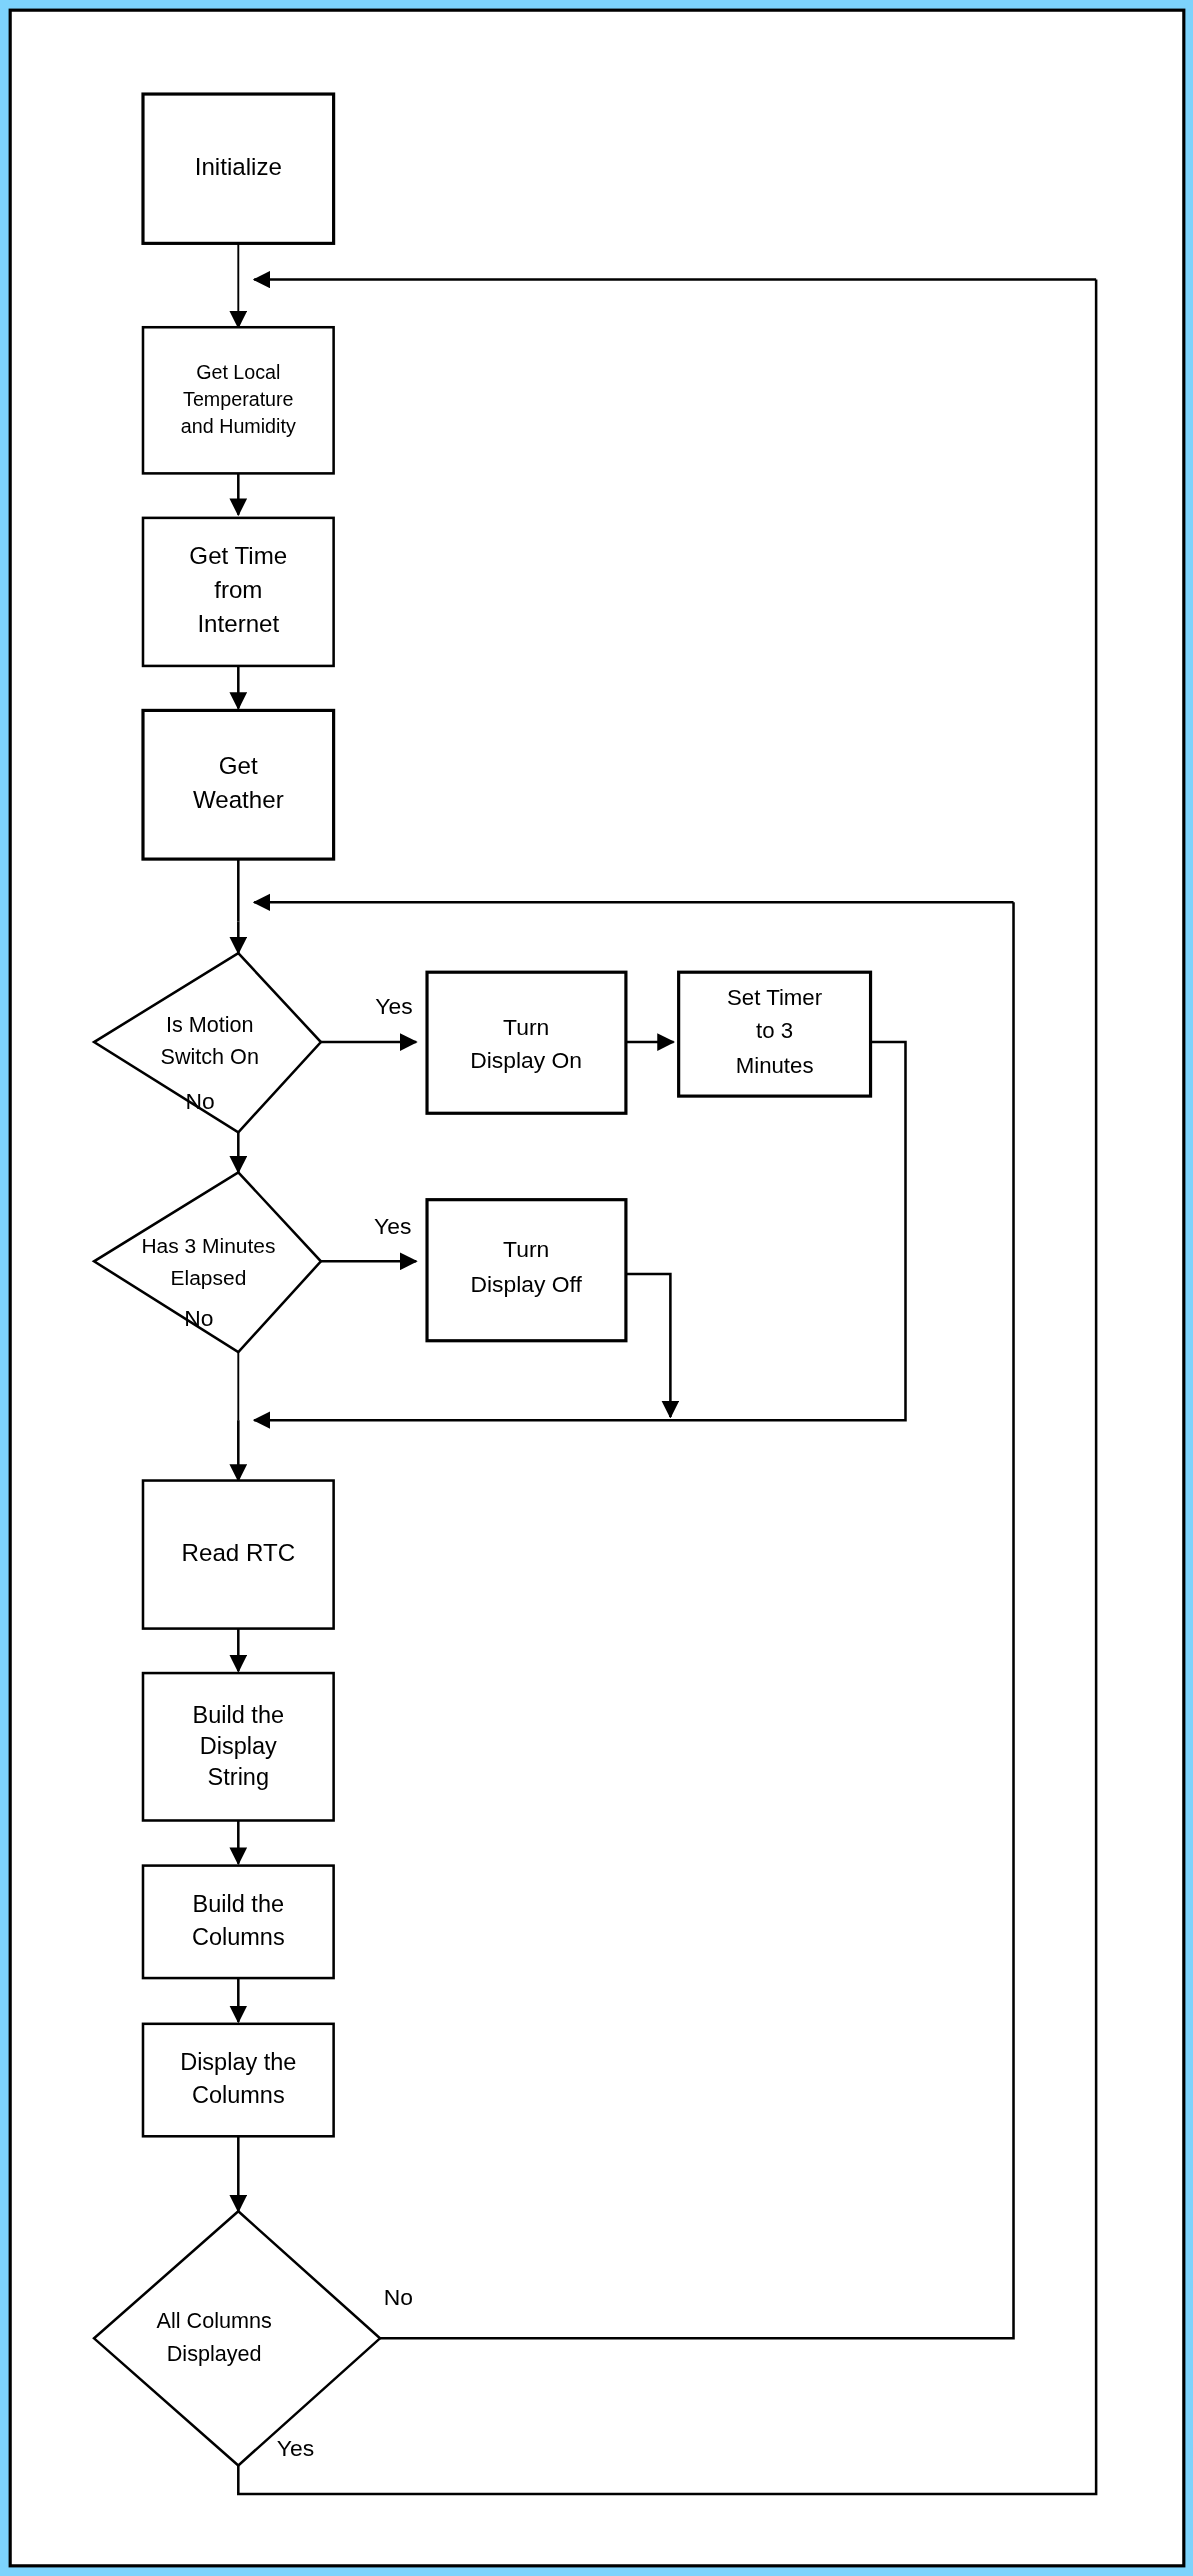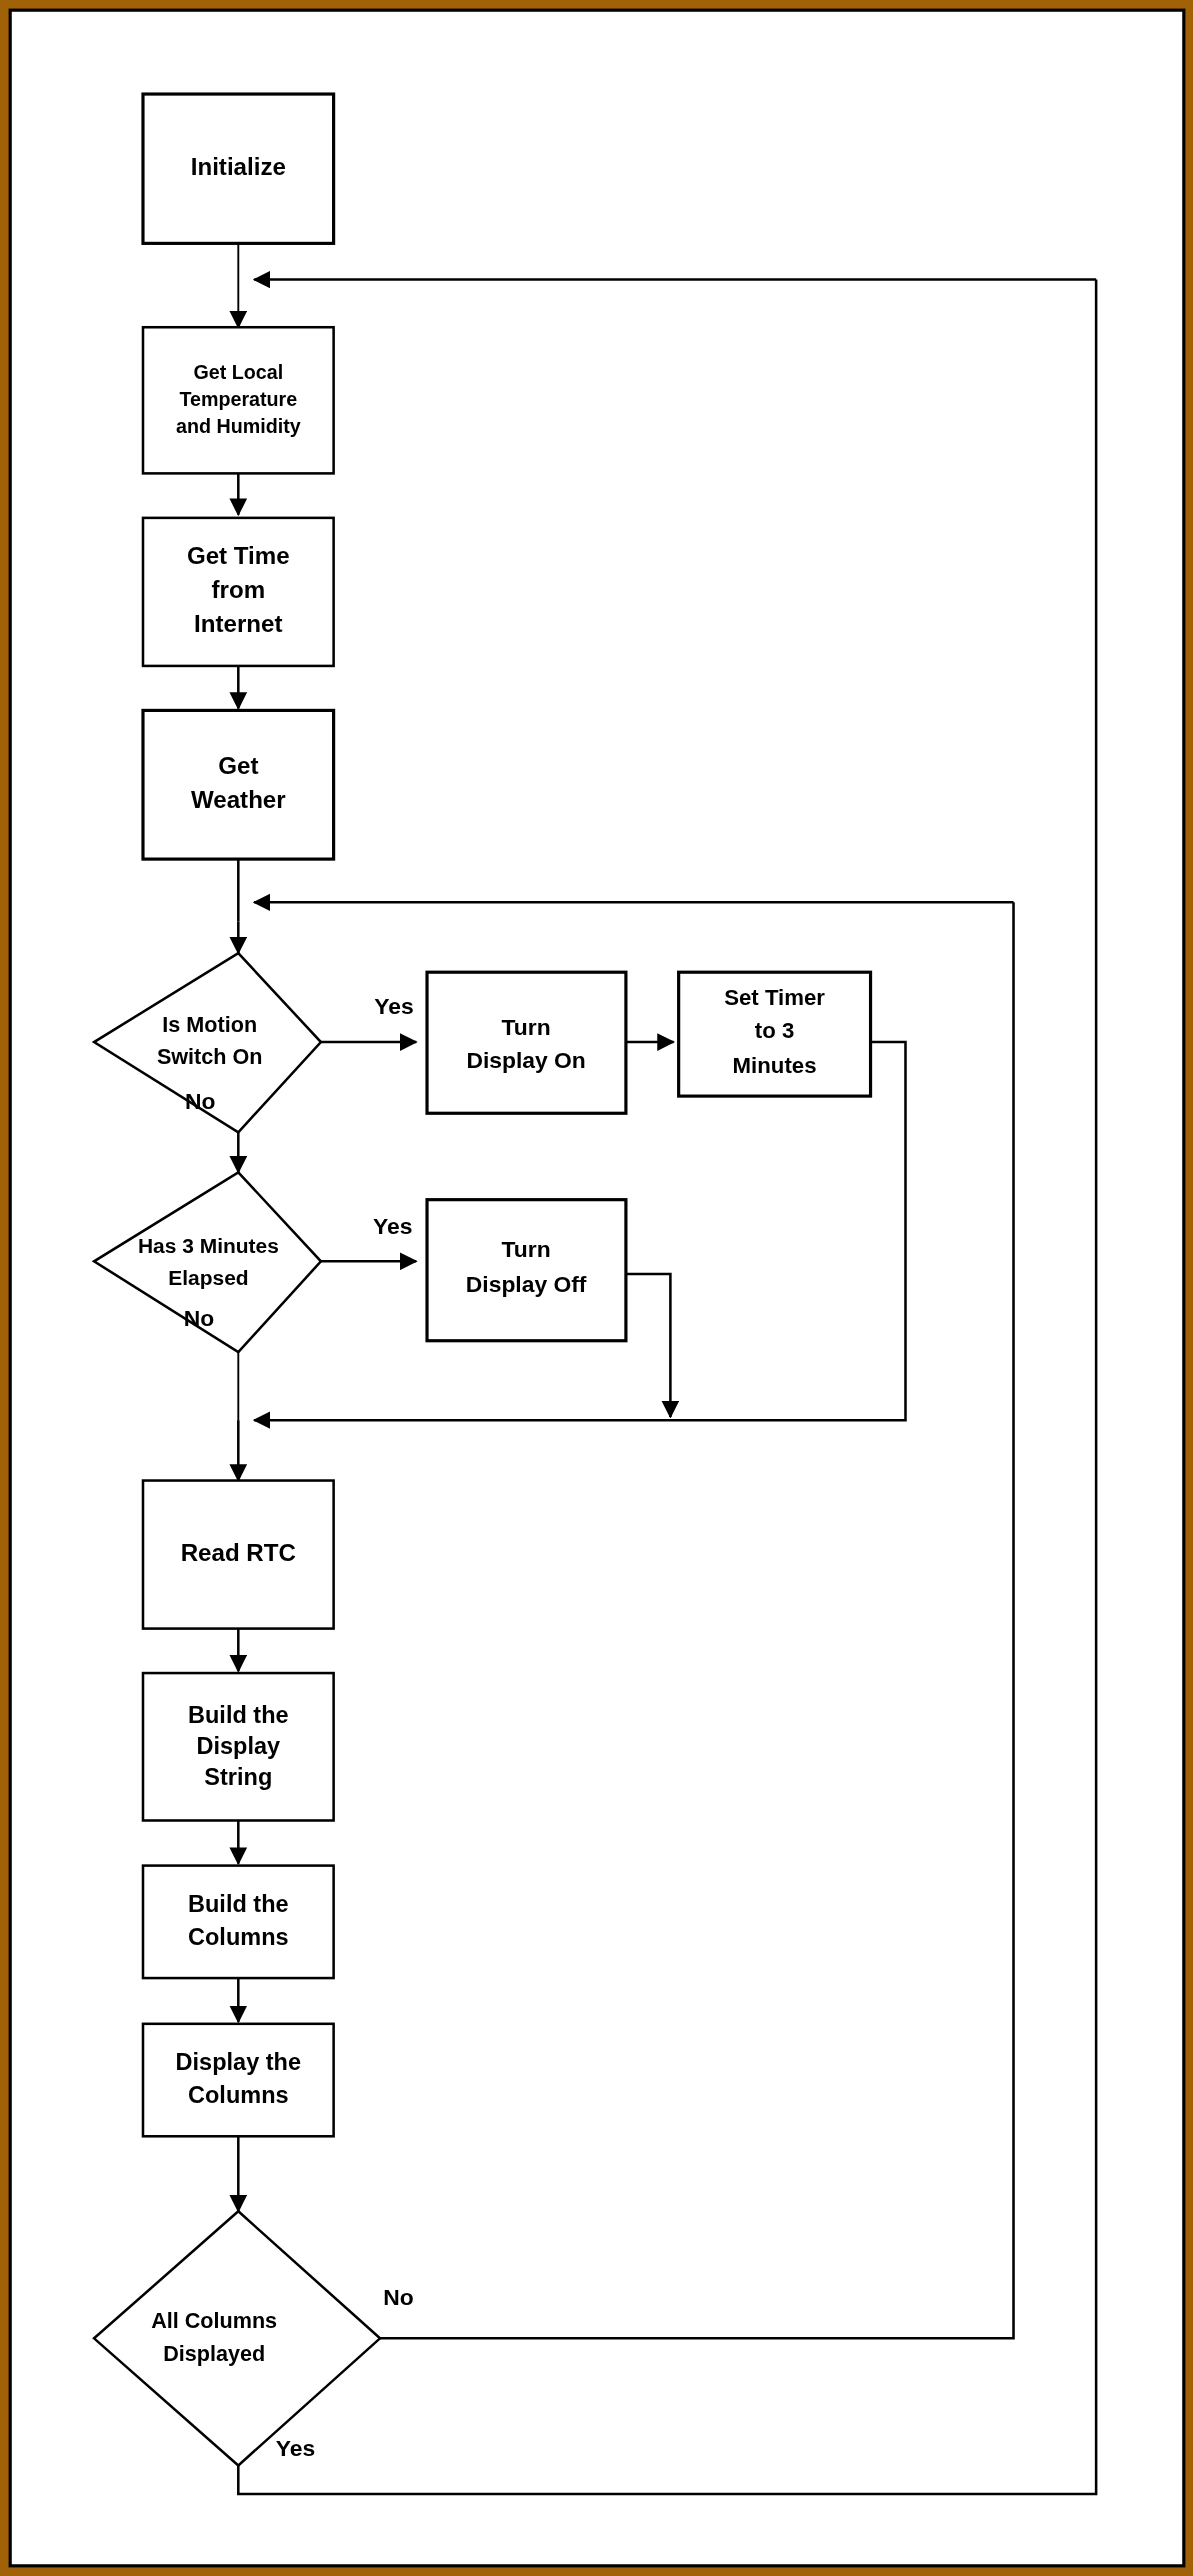--- a/index.html
+++ b/index.html
@@ -1,17 +1,17 @@
 <!DOCTYPE html>
 <html style="font-size:10.2px"><head>
 <meta charset="utf-8">
 <style>
   html,body{margin:0;padding:0;background:#ffffff;}
   body{font-family:"Liberation Sans", sans-serif;}
-  #stage{position:relative;width:1194px;height:2576px;background:#a16207;overflow:hidden;font-weight:bold;}
+  #stage{position:relative;width:1194px;height:2576px;background:#7dd3fc;overflow:hidden;}
   svg{display:block;}
   .node-text{font-family:"Liberation Sans", sans-serif;fill:#000000;text-anchor:middle;dominant-baseline:middle;}
   .edge-label{font-family:"Liberation Sans", sans-serif;fill:#000000;text-anchor:middle;dominant-baseline:middle;}
   .shape{fill:#ffffff;stroke:#000000;}
 </style>
 </head>
 <body>
 
 <div id="stage">
 <svg width="1194" height="2576" viewBox="0 0 1879 4054" xmlns="http://www.w3.org/2000/svg">

